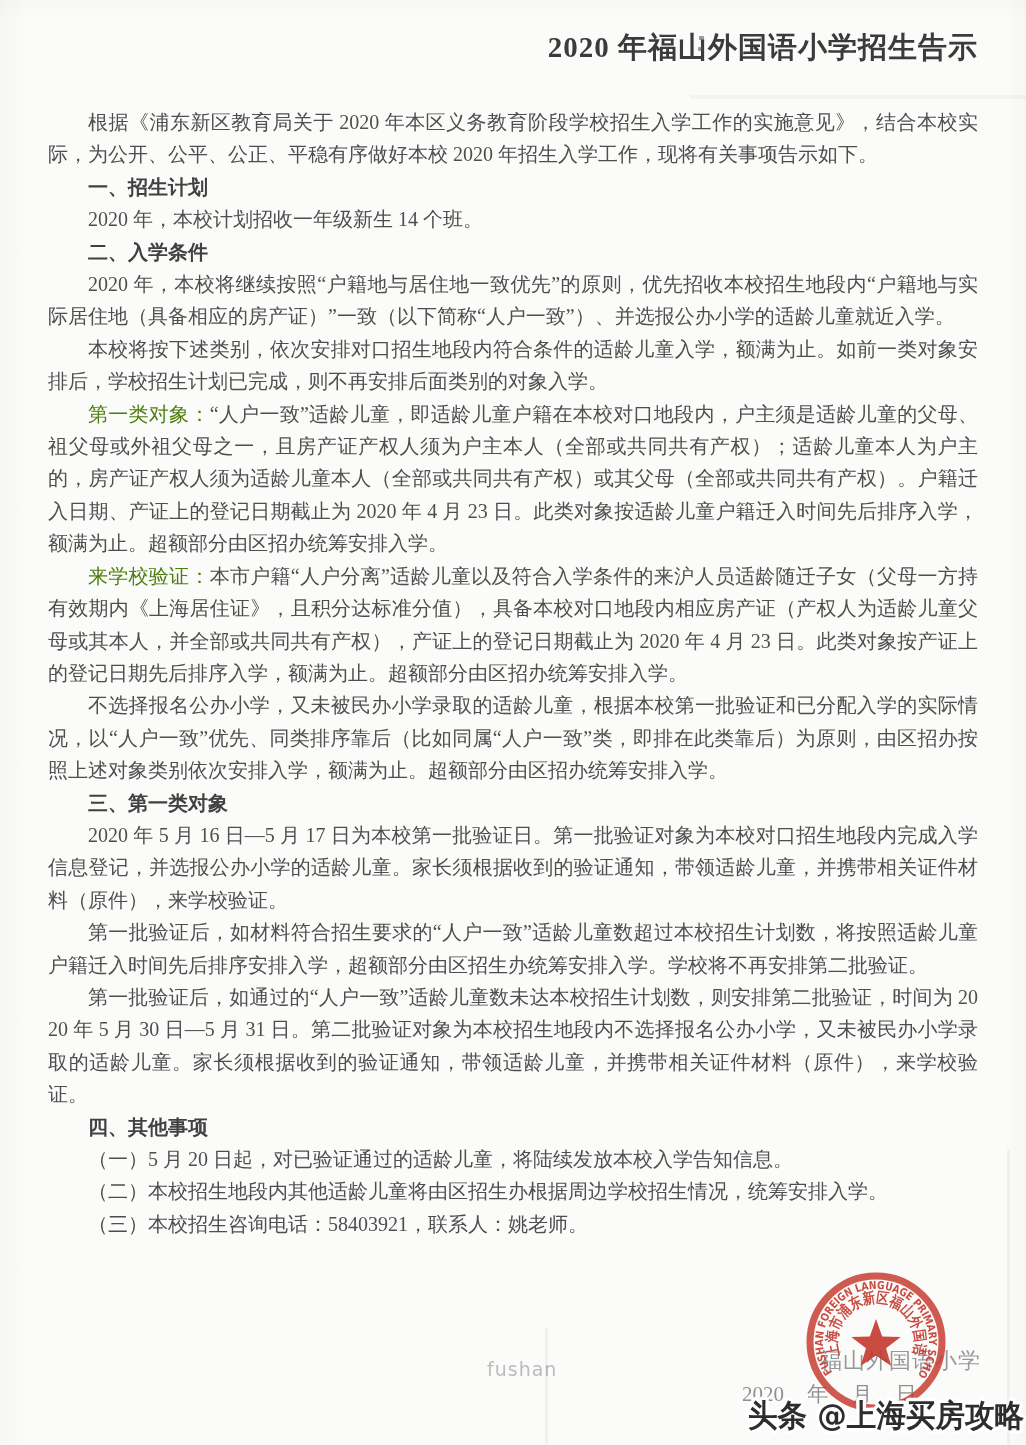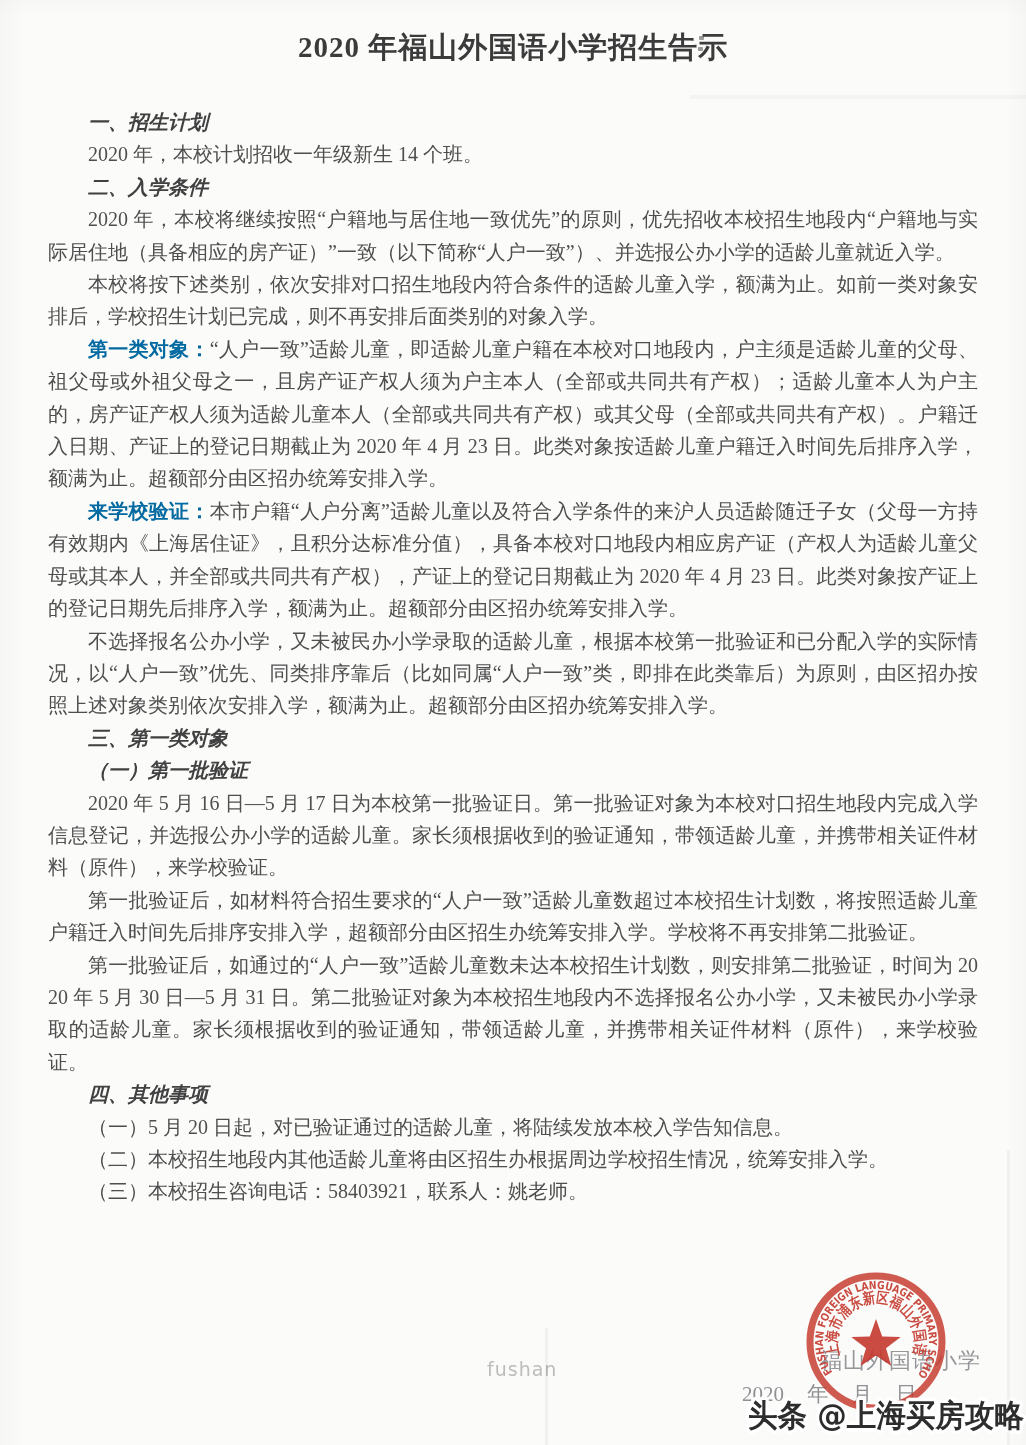--- a/index.html
+++ b/index.html
@@ -14,32 +14,32 @@
       linear-gradient(90deg, rgba(0,0,0,0.018) 0px, rgba(0,0,0,0) 26px),
       linear-gradient(270deg, rgba(0,0,0,0.02) 0px, rgba(0,0,0,0) 22px),
       linear-gradient(180deg, rgba(0,0,0,0.015) 0px, rgba(0,0,0,0) 18px);
   }
   .doc{
     position:absolute;left:48px;top:26px;width:930px;
     color:#4e4e4e;
   }
   .title{
     font-size:29px;font-weight:bold;color:#3b3b3b;
-    text-align:center;letter-spacing:1px;
+    text-align:right;letter-spacing:1px;
     margin:2px 0 38px 0;
   }
   .para,.heading,.subheading{
     font-size:20px;line-height:32.4px;margin:0;
     text-align:justify;text-indent:2em;
     word-break:break-all;
   }
   .heading,.subheading{
-    font-weight:bold;color:#414141;text-align:left;font-style:italic;
+    font-weight:bold;color:#414141;text-align:left;
   }
-  .lead{font-weight:bold;color:#0369a1;}
+  .lead{font-weight:normal;color:#4d7c0f;}
   .fushan-mark{
     position:absolute;left:487px;top:1358px;
     font-family:"DejaVu Sans","Liberation Sans",sans-serif;
     font-size:19px;color:#bcbcbc;letter-spacing:1px;text-align:center;
   }
   .signature{
     position:absolute;left:820px;top:1346px;
     font-size:22px;color:#96979b;letter-spacing:1px;white-space:nowrap;
   }
   .date-line{
@@ -54,30 +54,30 @@
   .streak-h{height:4px;background:rgba(60,60,60,0.035);}
 </style>
 </head>
 <body>
 
 <div class="scan-texture"></div>
 
 <div class="doc">
   <div class="title">2020 年福山外国语小学招生告示</div>
 
+  <p class="para">根据《浦东新区教育局关于 2020 年本区义务教育阶段学校招生入学工作的实施意见》，结合本校实际，为公开、公平、公正、平稳有序做好本校 2020 年招生入学工作，现将有关事项告示如下。</p>
   <p class="heading">一、招生计划</p>
   <p class="para">2020 年，本校计划招收一年级新生 14 个班。</p>
   <p class="heading">二、入学条件</p>
   <p class="para">2020 年，本校将继续按照“户籍地与居住地一致优先”的原则，优先招收本校招生地段内“户籍地与实际居住地（具备相应的房产证）”一致（以下简称“人户一致”）、并选报公办小学的适龄儿童就近入学。</p>
   <p class="para">本校将按下述类别，依次安排对口招生地段内符合条件的适龄儿童入学，额满为止。如前一类对象安排后，学校招生计划已完成，则不再安排后面类别的对象入学。</p>
   <p class="para"><b class="lead">第一类对象：</b><span>“人户一致”适龄儿童，即适龄儿童户籍在本校对口地段内，户主须是适龄儿童的父母、祖父母或外祖父母之一，且房产证产权人须为户主本人（全部或共同共有产权）；适龄儿童本人为户主的，房产证产权人须为适龄儿童本人（全部或共同共有产权）或其父母（全部或共同共有产权）。户籍迁入日期、产证上的登记日期截止为 2020 年 4 月 23 日。此类对象按适龄儿童户籍迁入时间先后排序入学，额满为止。超额部分由区招办统筹安排入学。</span></p>
   <p class="para"><b class="lead">来学校验证：</b><span>本市户籍“人户分离”适龄儿童以及符合入学条件的来沪人员适龄随迁子女（父母一方持有效期内《上海居住证》，且积分达标准分值），具备本校对口地段内相应房产证（产权人为适龄儿童父母或其本人，并全部或共同共有产权），产证上的登记日期截止为 2020 年 4 月 23 日。此类对象按产证上的登记日期先后排序入学，额满为止。超额部分由区招办统筹安排入学。</span></p>
   <p class="para">不选择报名公办小学，又未被民办小学录取的适龄儿童，根据本校第一批验证和已分配入学的实际情况，以“人户一致”优先、同类排序靠后（比如同属“人户一致”类，即排在此类靠后）为原则，由区招办按照上述对象类别依次安排入学，额满为止。超额部分由区招办统筹安排入学。</p>
   <p class="heading">三、第一类对象</p>
-  <p class="subheading">（一）第一批验证</p>
   <p class="para">2020 年 5 月 16 日—5 月 17 日为本校第一批验证日。第一批验证对象为本校对口招生地段内完成入学信息登记，并选报公办小学的适龄儿童。家长须根据收到的验证通知，带领适龄儿童，并携带相关证件材料（原件），来学校验证。</p>
   <p class="para">第一批验证后，如材料符合招生要求的“人户一致”适龄儿童数超过本校招生计划数，将按照适龄儿童户籍迁入时间先后排序安排入学，超额部分由区招生办统筹安排入学。学校将不再安排第二批验证。</p>
   <p class="para">第一批验证后，如通过的“人户一致”适龄儿童数未达本校招生计划数，则安排第二批验证，时间为 2020 年 5 月 30 日—5 月 31 日。第二批验证对象为本校招生地段内不选择报名公办小学，又未被民办小学录取的适龄儿童。家长须根据收到的验证通知，带领适龄儿童，并携带相关证件材料（原件），来学校验证。</p>
   <p class="heading">四、其他事项</p>
   <p class="para">（一）5 月 20 日起，对已验证通过的适龄儿童，将陆续发放本校入学告知信息。</p>
   <p class="para">（二）本校招生地段内其他适龄儿童将由区招生办根据周边学校招生情况，统筹安排入学。</p>
   <p class="para">（三）本校招生咨询电话：58403921，联系人：姚老师。</p>
 </div>
 
 <div class="fushan-mark">fushan</div>

